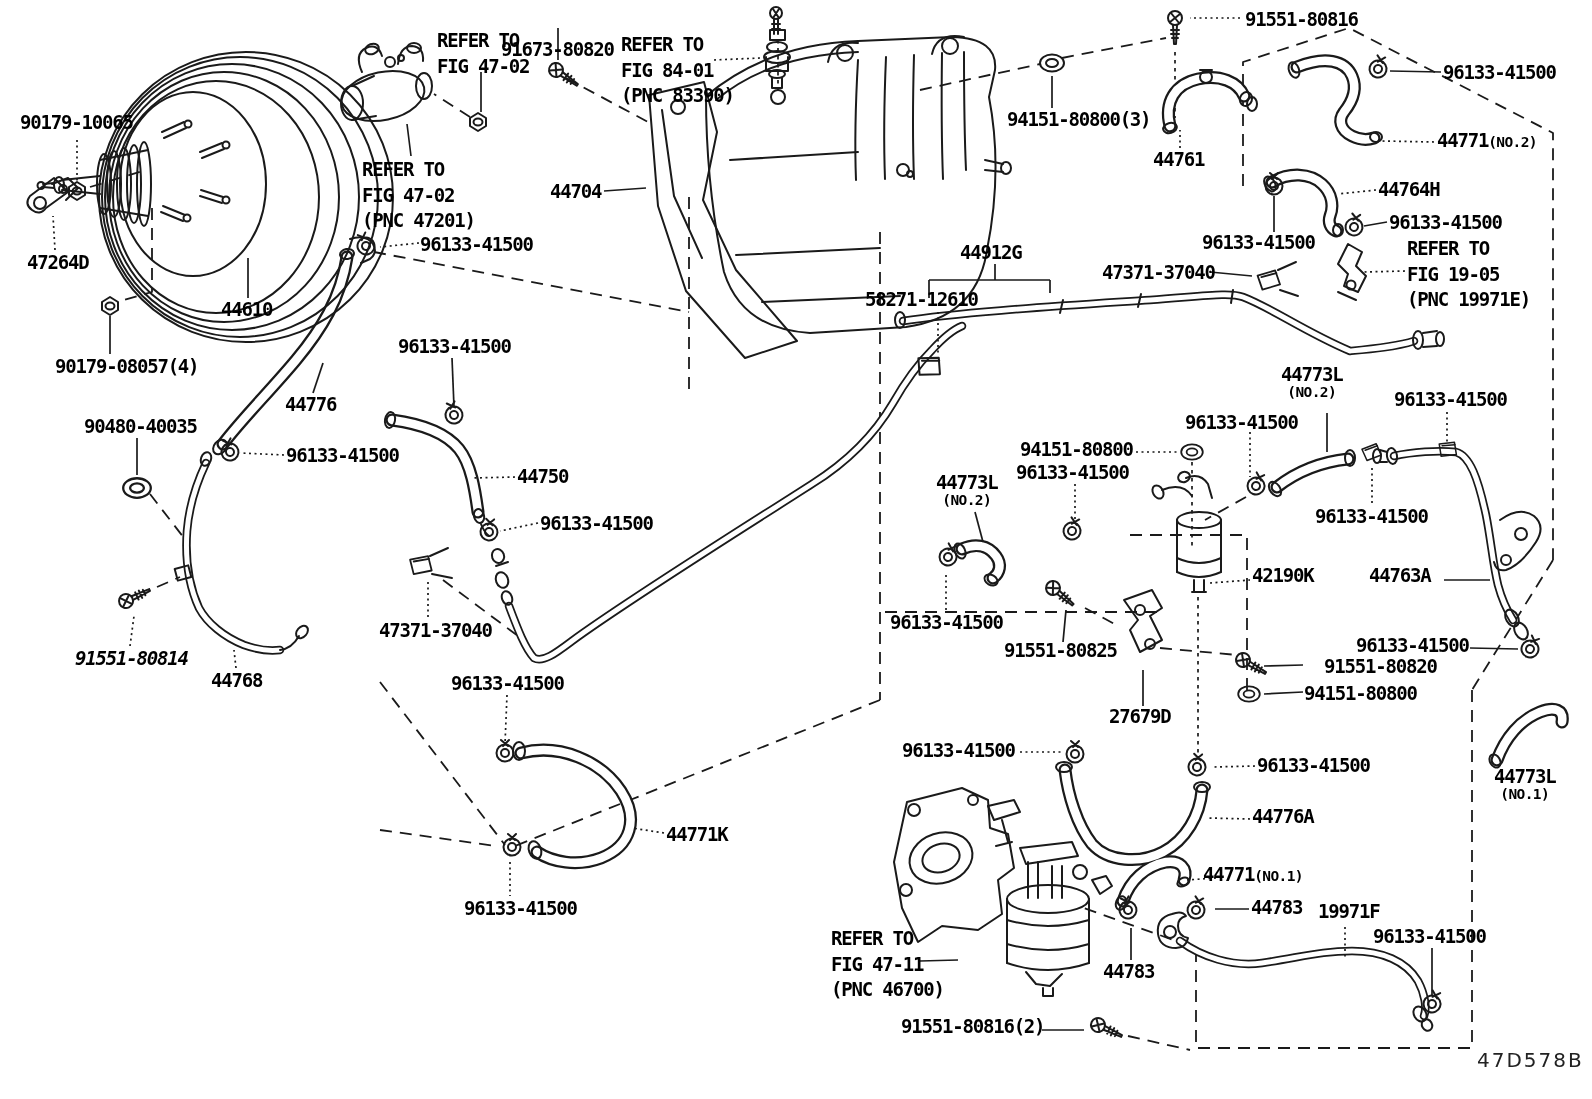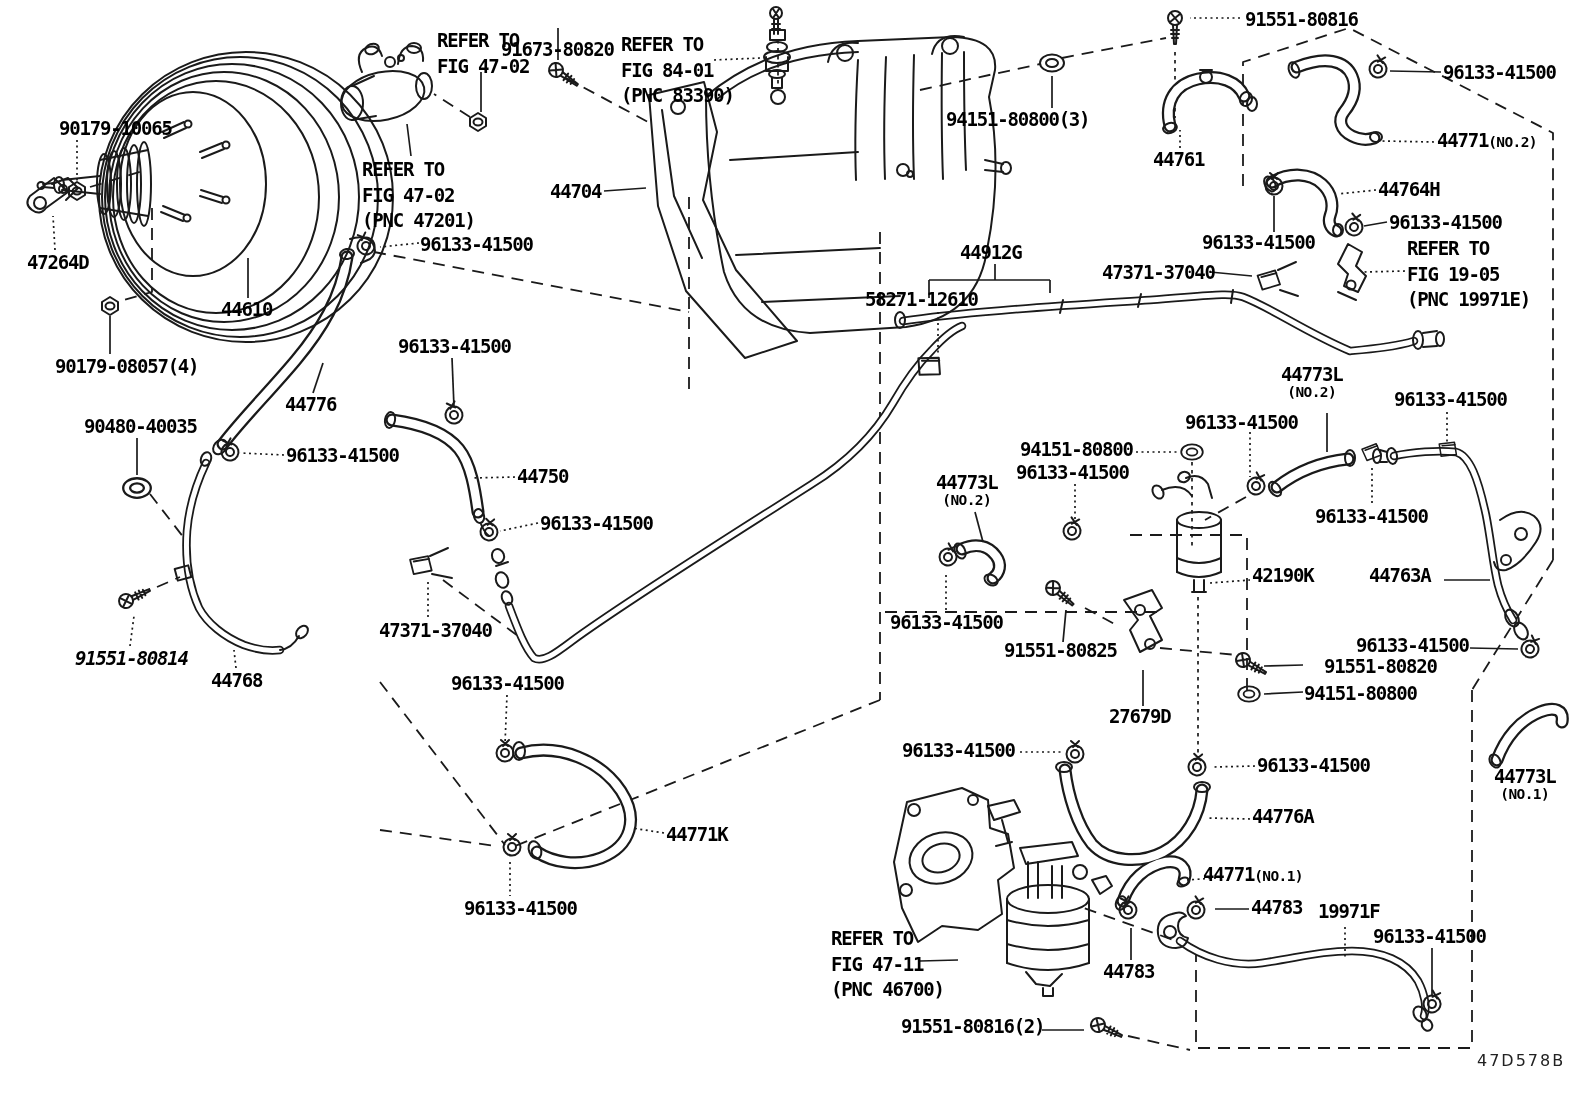--- a/index.html
+++ b/index.html
@@ -15,21 +15,21 @@
   .ld{stroke:#1a1a1a;stroke-width:1.7;fill:none;}
   .ldd{stroke:#1a1a1a;stroke-width:1.7;fill:none;stroke-dasharray:2 3.5;}
   .dash{stroke:#1a1a1a;stroke-width:1.8;fill:none;stroke-dasharray:12 8;stroke-linejoin:round;}
   .dot2{stroke:#1a1a1a;stroke-width:1.7;fill:none;stroke-dasharray:3.5 4.5;}
   
   .lbl{position:absolute;font-weight:bold;font-size:19px;letter-spacing:-1.2px;
        color:#000;white-space:nowrap;line-height:21px;}
   .lbl .suf{font-size:14.5px;letter-spacing:-0.6px;font-weight:bold;}
   .lbl .sub{font-size:14.5px;letter-spacing:-0.6px;text-align:center;line-height:15px;}
   .lbl.note div{line-height:25.5px;}
-  .lbl.code{font-family:"DejaVu Sans",sans-serif;font-weight:normal;font-size:16px;
+  .lbl.code{font-family:"DejaVu Sans",sans-serif;font-weight:normal;font-size:20px;
             letter-spacing:2px;color:#222;}
 </style>
 </head>
 <body>
 
 <div id="stage">
   <svg id="art" width="1592" height="1099" viewBox="0 0 1592 1099">
     <defs>
       <g id="clamp" class="ln">
         <circle r="8.5"></circle>
@@ -391,42 +391,42 @@
       <path class="ldd" d="M1255,766 L1214,767"></path>
       <path class="ldd" d="M1250,819 L1208,818"></path>
       <path class="ldd" d="M664,833 L632,828"></path>
       <path class="ldd" d="M510,862 L510,896"></path>
       <path class="ldd" d="M1216,878 L1187,880"></path>
       <path class="ldd" d="M1345,927 L1345,957"></path>
     </g>
   </svg>
 
   <div>
-      <div class="lbl" style="left: 20px; top: 118px; margin-left: 39px;"><span>90179-10065</span></div>
+      <div class="lbl" style="left: 20px; top: 112px;"><span>90179-10065</span></div>
       <div class="lbl" style="left: 27px; top: 252px;"><span>47264D</span></div>
       <div class="lbl" style="left: 221px; top: 299px;"><span>44610</span></div>
       <div class="lbl" style="left: 55px; top: 356px;"><span>90179-08057(4)</span></div>
       <div class="lbl note" style="left: 437px; top: 28px;">
         <div>REFER TO</div>
         <div>FIG 47-02</div>
       </div>
       <div class="lbl" style="left: 501px; top: 3px; margin-top: 36px;"><span>91673-80820</span></div>
       <div class="lbl note" style="left: 362px; top: 157px;">
         <div>REFER TO</div>
         <div>FIG 47-02</div>
         <div>(PNC 47201)</div>
       </div>
       <div class="lbl" style="left: 420px; top: 234px;"><span>96133-41500</span></div>
       <div class="lbl" style="left: 550px; top: 181px;"><span>44704</span></div>
       <div class="lbl note" style="left: 621px; top: 32px;">
         <div>REFER TO</div>
         <div>FIG 84-01</div>
         <div>(PNC 83390)</div>
       </div>
-      <div class="lbl" style="left: 946px; top: 109px;"><span>94151-80800(3)</span></div>
+      <div class="lbl" style="left: 1007px; top: 109px;"><span>94151-80800(3)</span></div>
       <div class="lbl" style="left: 1245px; top: 9px; text-align: center;"><span>91551-80816</span></div>
       <div class="lbl" style="left: 1443px; top: 62px;"><span>96133-41500</span></div>
       <div class="lbl" style="left: 1437px; top: 130px;"><span>44771</span><span class="suf">(NO.2)</span></div>
       <div class="lbl" style="left: 1153px; top: 149px;"><span>44761</span></div>
       <div class="lbl" style="left: 1378px; top: 179px;"><span>44764H</span></div>
       <div class="lbl" style="left: 1202px; top: 232px;"><span>96133-41500</span></div>
       <div class="lbl" style="left: 1389px; top: 212px;"><span>96133-41500</span></div>
       <div class="lbl note" style="left: 1407px; top: 236px;">
         <div>REFER TO</div>
         <div>FIG 19-05</div>

